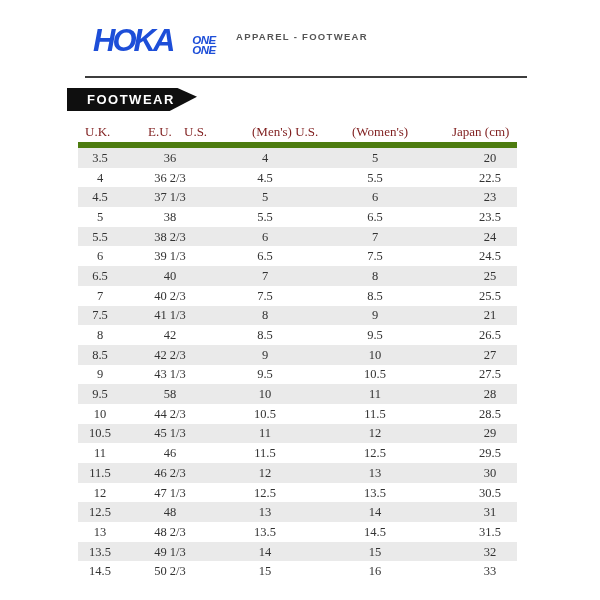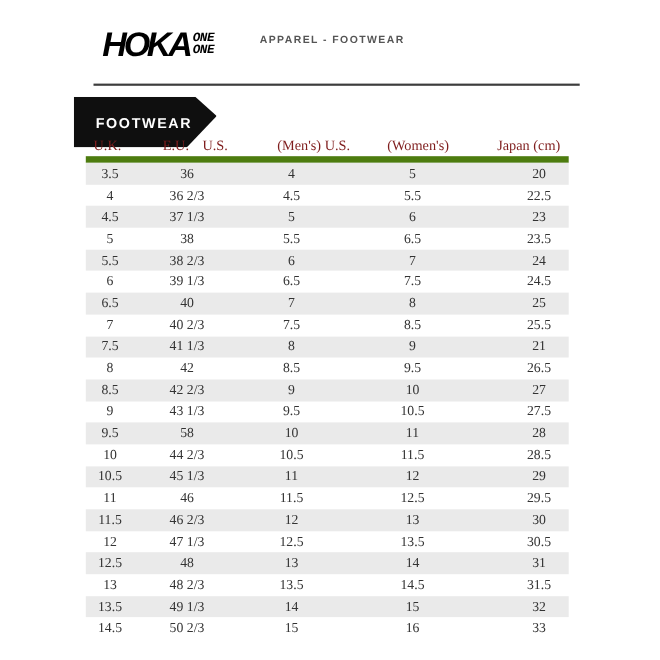--- a/index.html
+++ b/index.html
@@ -1,35 +1,35 @@
 <!DOCTYPE html>
 <html><head>
 <meta charset="utf-8">
 <style>
   * { margin:0; padding:0; box-sizing:border-box; }
   html,body { width:600px; height:600px; background:#fff; }
   .page { position:relative; width:600px; height:600px; background:#ffffff; overflow:hidden;
           font-family:"Liberation Serif", serif; }
 
   
-  .logo { position:absolute; left:93px; top:25px; display:flex; align-items:flex-start; color:#000000; }
+  .logo { position:absolute; left:93px; top:25px; display:flex; align-items:flex-end; color:#1d4ed8; }
   .logo-main { font-family:"Liberation Sans", sans-serif; font-style:italic; font-weight:900;
                font-size:31px; letter-spacing:-3px; line-height:1; }
-  .logo-stack { display:flex; flex-direction:column; margin-left:3px; margin-top:5px;
-                font-family:Liberation Mono, monospace; font-style:italic; font-weight:900;
+  .logo-stack { display:flex; flex-direction:column; margin-left:20px; margin-top:5px;
+                font-family:Liberation Sans, sans-serif; font-style:italic; font-weight:900;
                 font-size:11.5px; line-height:0.92; letter-spacing:-0.5px; }
   .title-block { position:absolute; left:222px; top:27px; width:160px; text-align:center; }
   .title { font-family:"Liberation Sans", sans-serif; font-weight:700; font-size:21px;
            letter-spacing:0.5px; color:#262626; white-space:nowrap; }
   .subtitle { font-family:"Liberation Sans", sans-serif; font-weight:700; font-size:9.5px;
               letter-spacing:1.3px; color:#555; margin-top:4px; }
   .rule { position:absolute; left:85px; top:76px; width:442px; height:2px; background:#3d3d3d; }
 
   
-  .banner { position:absolute; left:67px; top:88px; width:130px; height:46px; background:#0f0f0f;
+  .banner { position:absolute; left:67px; top:88px; width:130px; height:23px; background:#0f0f0f;
             clip-path:polygon(0 0, 85% 0, 100% 38%, 79% 100%, 0 100%);
             display:flex; align-items:center; }
   .banner-label { color:#ffffff; font-family:"Liberation Sans", sans-serif; font-weight:700;
                   font-size:13px; letter-spacing:1.5px; padding-left:20px; }
 
   
   .thead span { position:absolute; top:124px; font-size:13px; color:#7f1d1d; white-space:nowrap; }
   .h0 { left:85px; }  .h1 { left:148px; } .h2 { left:184px; }
   .h3 { left:252px; } .h4 { left:352px; } .h5 { left:452px; }
 

